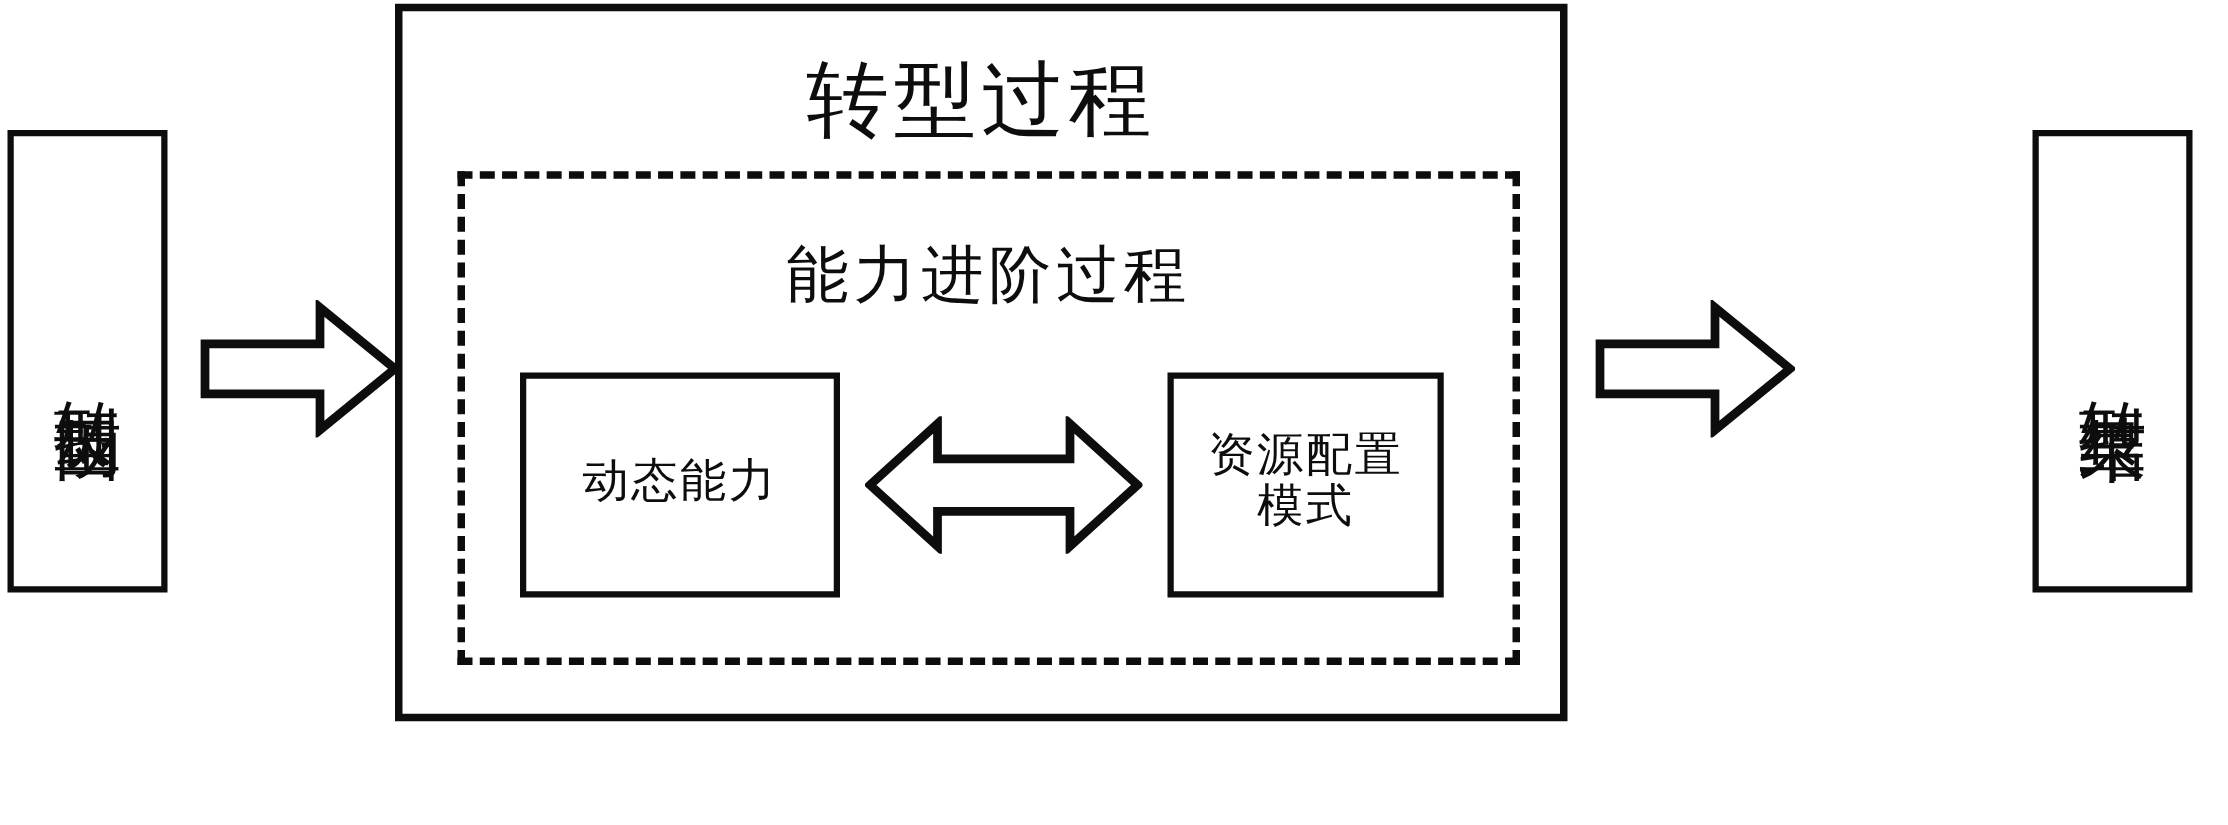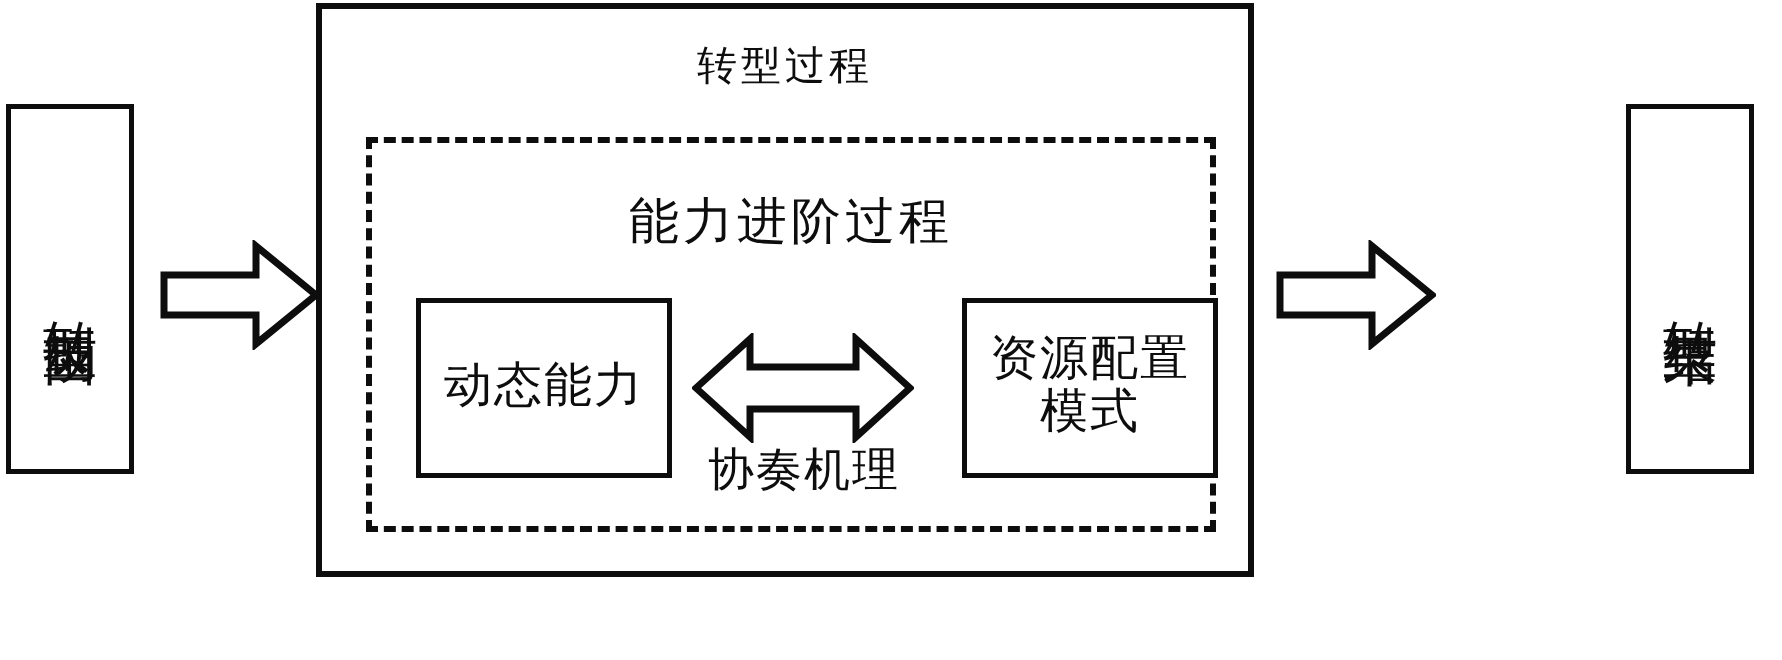--- a/index.html
+++ b/index.html
@@ -58,33 +58,33 @@
   }
 
   
   .label {
     position: absolute;
     color: #0d0d0d;
     white-space: pre-line;
     text-align: center;
     line-height: 1.12;
   }
-  .title-label   { font-size: 40px; letter-spacing: 4px; }
+  .title-label   { font-size: 66px; letter-spacing: 4px; }
   .sub-label     { font-size: 50px; letter-spacing: 4px; }
   .mech-label    { font-size: 46px; letter-spacing: 2px; }
 
   .center-box-text {
     position: absolute;
     inset: 0;
     display: flex;
     align-items: center;
     justify-content: center;
     text-align: center;
     color: #0d0d0d;
-    font-size: 48px;
+    font-size: 37px;
     letter-spacing: 2px;
     line-height: 1.1;
     white-space: pre-line;
   }
 
   
   .arrow-svg { position: absolute; }
   .arrow-svg polygon {
     fill: #ffffff;
     stroke: #0d0d0d;
@@ -116,23 +116,22 @@
       <div class="label sub-label" style="left:0; right:0; top:54px;">能力进阶过程</div>
 
       <div class="thin-box" style="left:44px; top:155px; width:256px; height:180px;">
         <div class="center-box-text">动态能力</div>
       </div>
 
       <svg class="arrow-svg" style="left:320px; top:190px;" width="222" height="110" viewBox="0 0 222 110">
         <polygon points="4,55 58,6 58,34 164,34 164,6 218,55 164,104 164,76 58,76 58,104"></polygon>
       </svg>
 
-      <div class="label mech-label" style="left:322px; width:220px; top:305px;">协奏机理</div>
 
-      <div class="thin-box" style="left:590px; top:155px; width:256px; height:180px;">
+      <div class="thin-box" style="left:562px; top:155px; width:221px; height:180px;">
         <div class="center-box-text">资源配置
 模式</div>
       </div>
 
     </div>
   </div>
 
   <svg class="arrow-svg" style="left:1276px; top:240px;" width="160" height="110" viewBox="0 0 160 110">
     <polygon points="4,35 96,35 96,6 156,55 96,104 96,75 4,75"></polygon>
   </svg>

